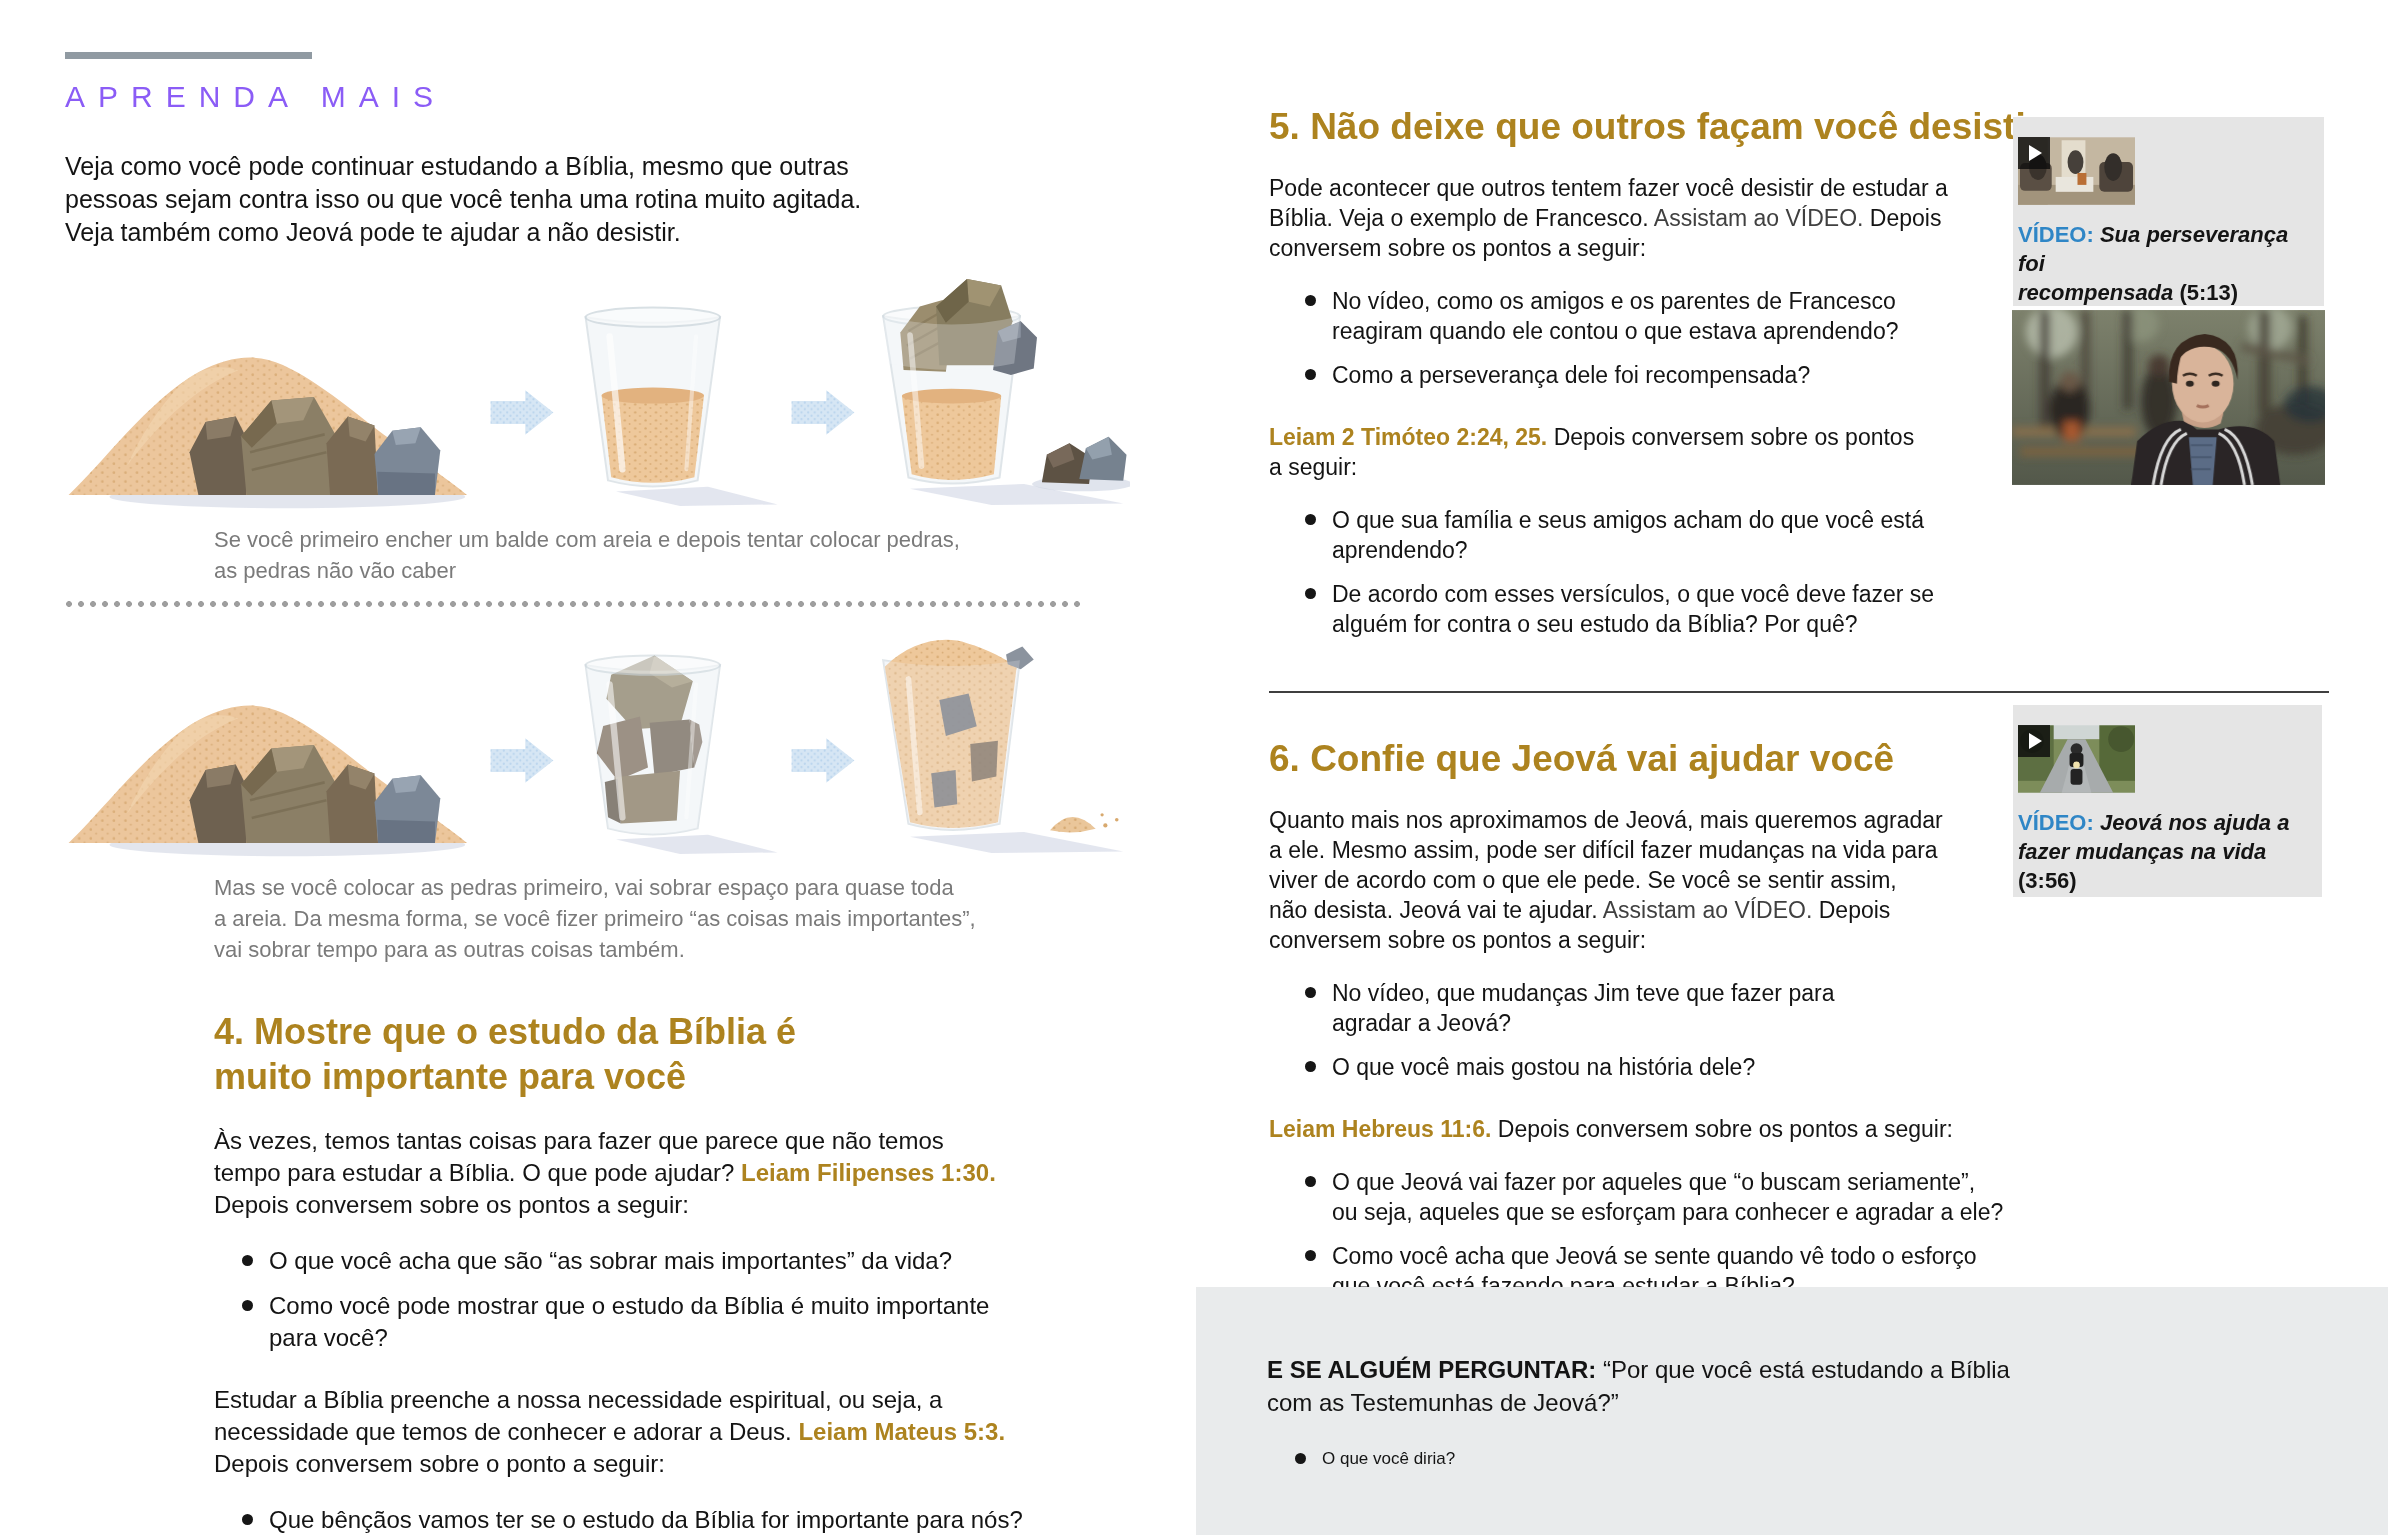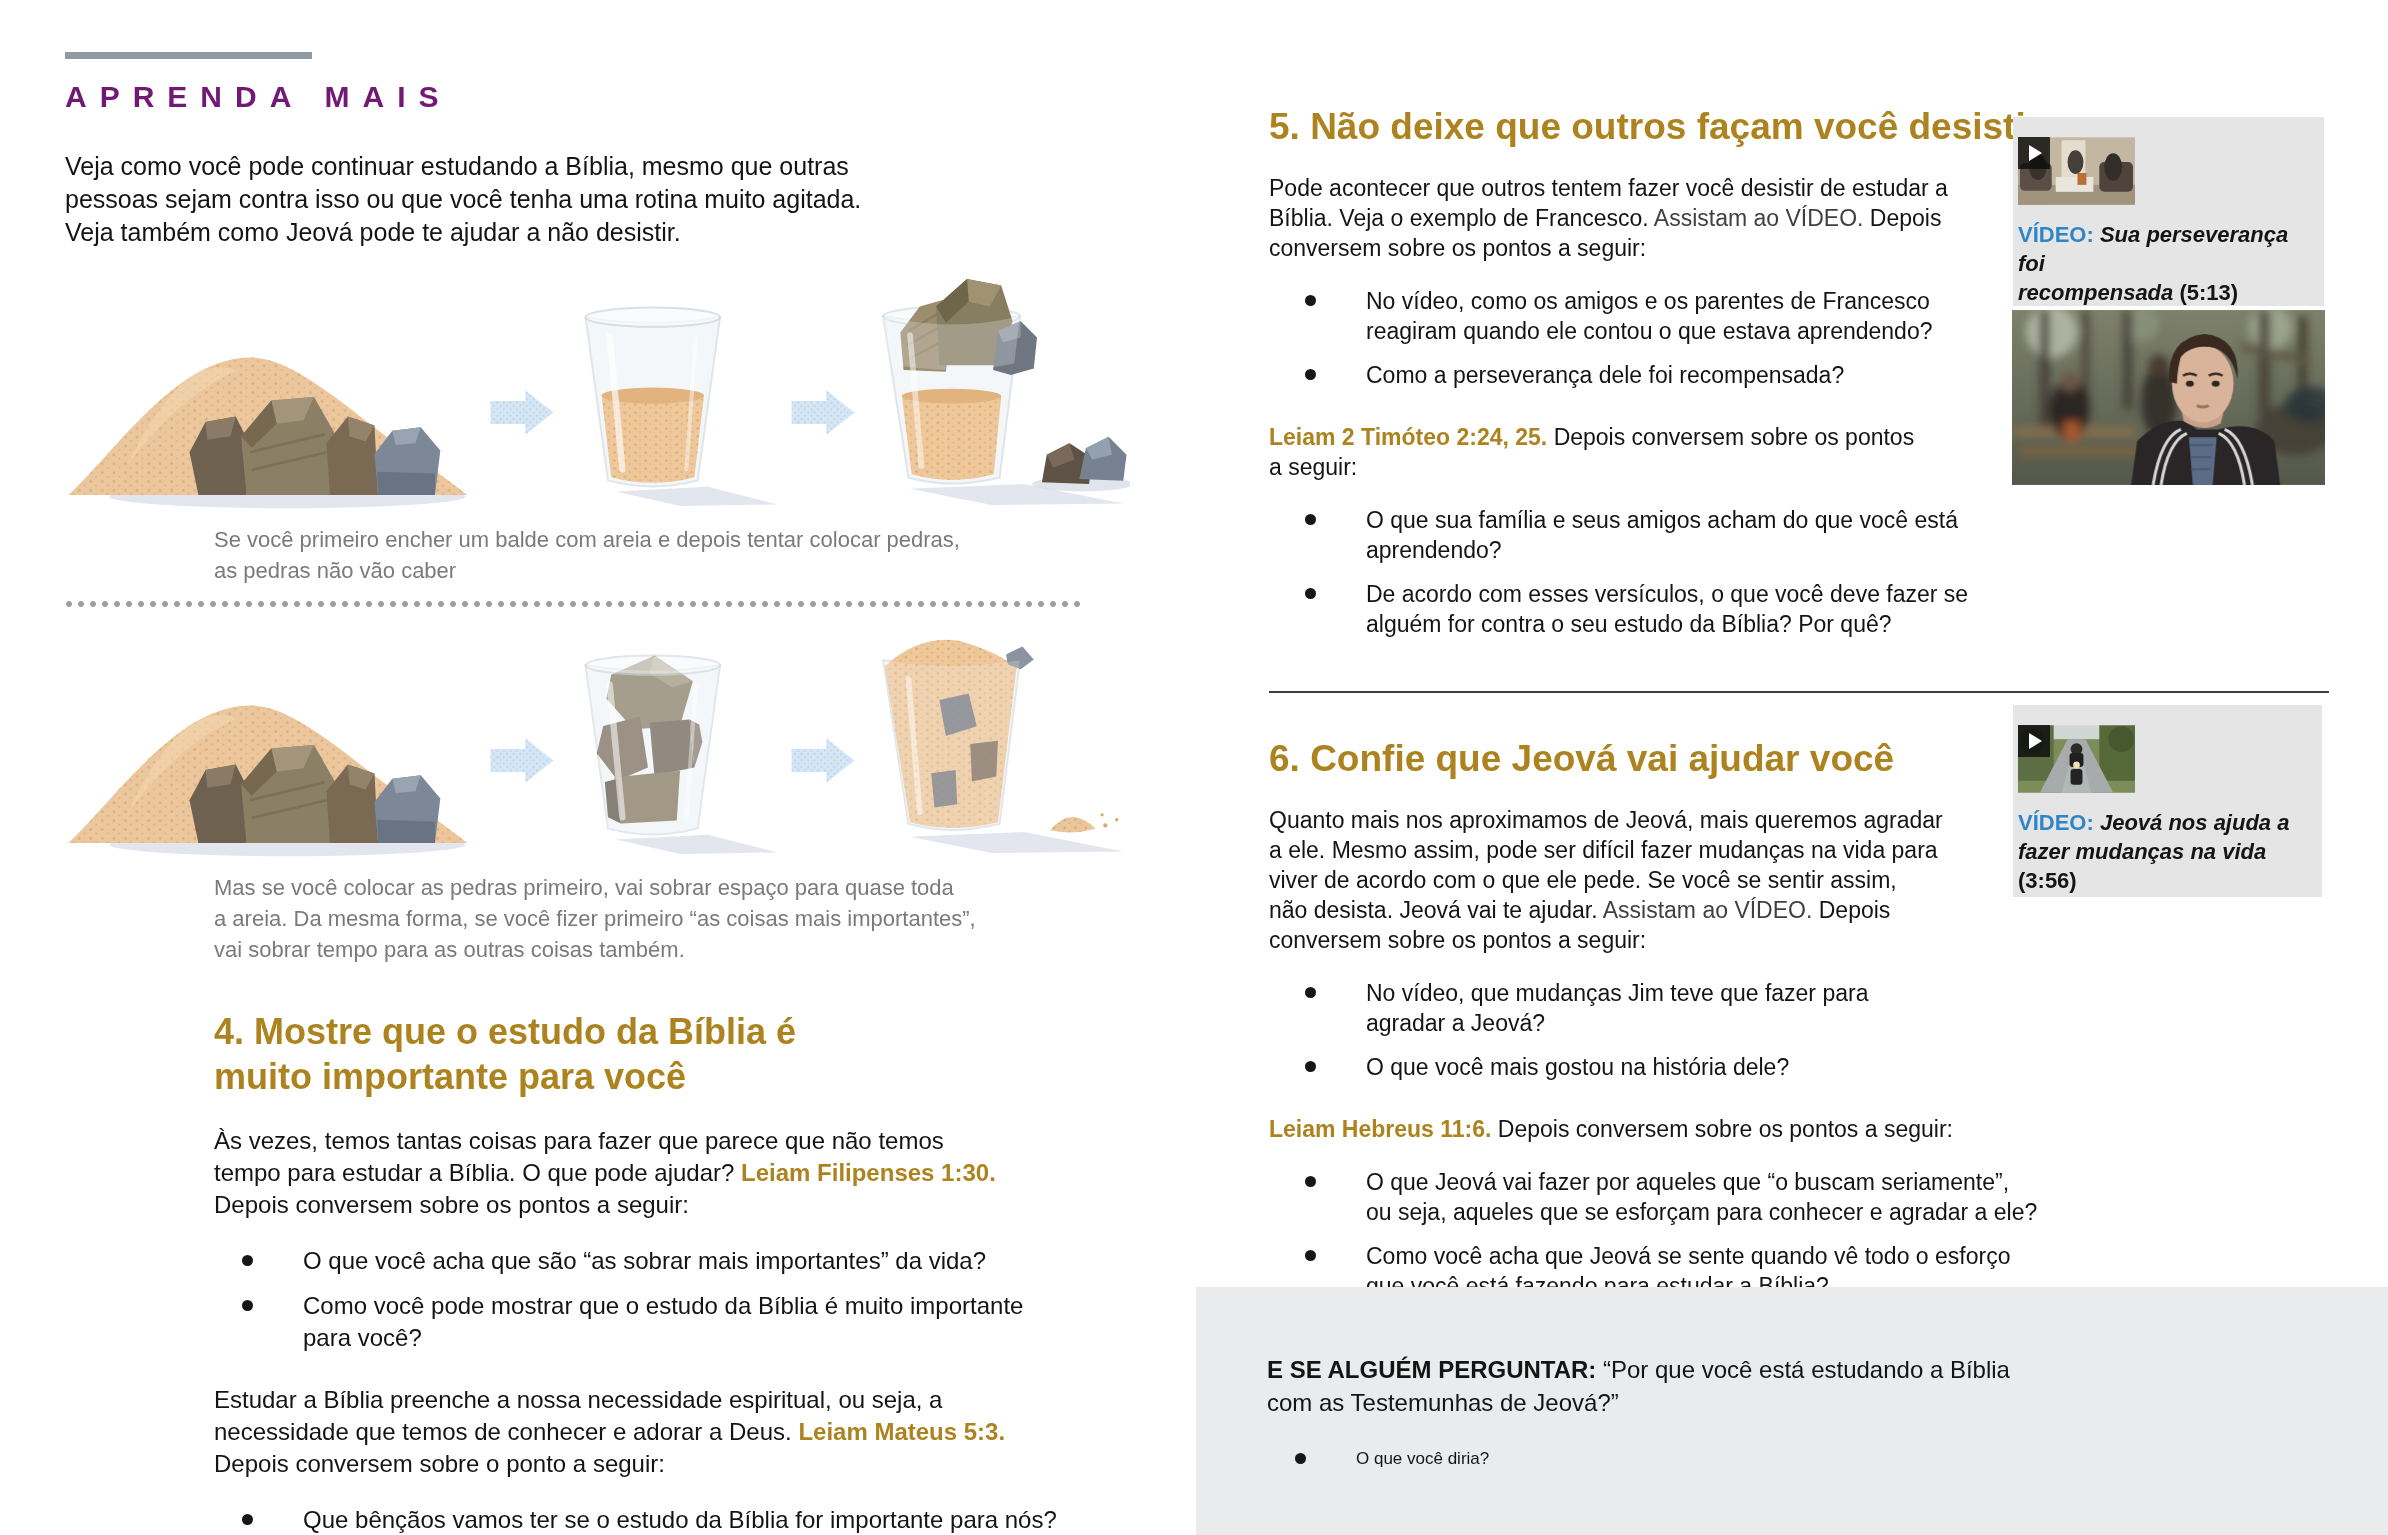--- a/index.html
+++ b/index.html
@@ -2,37 +2,37 @@
 <html><head>
 <meta charset="utf-8">
 <style>
   html,body{margin:0;padding:0;background:#fff;}
   .page{position:relative;width:2388px;height:1535px;background:#ffffff;overflow:hidden;
         font-family:"Liberation Sans",sans-serif;color:#141414;}
 
   
   .left-col{position:absolute;left:65px;top:52px;width:1070px;}
   .kicker-bar{width:247px;height:7px;background:#909aa2;}
-  .kicker{margin-top:21px;font-size:30px;font-weight:700;letter-spacing:13px;color:#701a75;}
+  .kicker{margin-top:21px;font-size:30px;font-weight:400;letter-spacing:13px;color:#8b5cf6;}
   .intro{margin-top:36px;font-size:25px;line-height:33px;white-space:pre-line;}
 
   .fig-row{display:flex;align-items:flex-end;justify-content:space-between;width:1065px;margin-top:22px;}
   .fig-row2{margin-top:14px;}
   .fig-caption{margin:14px 0 0 149px;font-size:22px;line-height:31px;color:#7a7a7a;white-space:pre-line;}
   .dotted-rule{margin-top:14px;width:1017px;height:8px;background-image:radial-gradient(circle at 4px 4px,#9e9e9e 2.6px,transparent 3.2px);background-size:12px 8px;background-repeat:repeat-x;}
 
   .section4{margin-left:149px;margin-top:44px;width:881px;}
   .gold-h{font-size:36px;line-height:45px;color:#ad831f;white-space:pre-line;margin:0;font-weight:700;}
   .body-para{font-size:24px;line-height:32px;white-space:pre-line;}
   .section4 .body-para{margin-top:26px;}
   .scripture{color:#ad831f;font-weight:700;}
   .linkblue{color:#404040;font-weight:400;}
 
   ul.bullets{list-style:none;margin:18px 0 0 28px;padding:0;}
-  li.b{display:flex;margin-bottom:13px;gap:34px;}
+  li.b{display:flex;margin-bottom:13px;}
   .dot{flex:none;width:11px;height:11px;border-radius:50%;background:#161616;margin:10px 16px 0 0;}
   .b-text{font-size:24px;line-height:32px;white-space:pre-line;}
 
   
   .right-col{position:absolute;left:1269px;top:105px;width:776px;}
   .right-col .gold-h{font-size:37px;line-height:44px;}
   .right-col .body-para{font-size:23px;line-height:30px;margin-top:24px;}
   .right-col ul.bullets{margin-top:22px;margin-left:36px;}
   .right-col li.b{margin-bottom:14px;}
   .right-col .b-text{font-size:23px;line-height:30px;}

